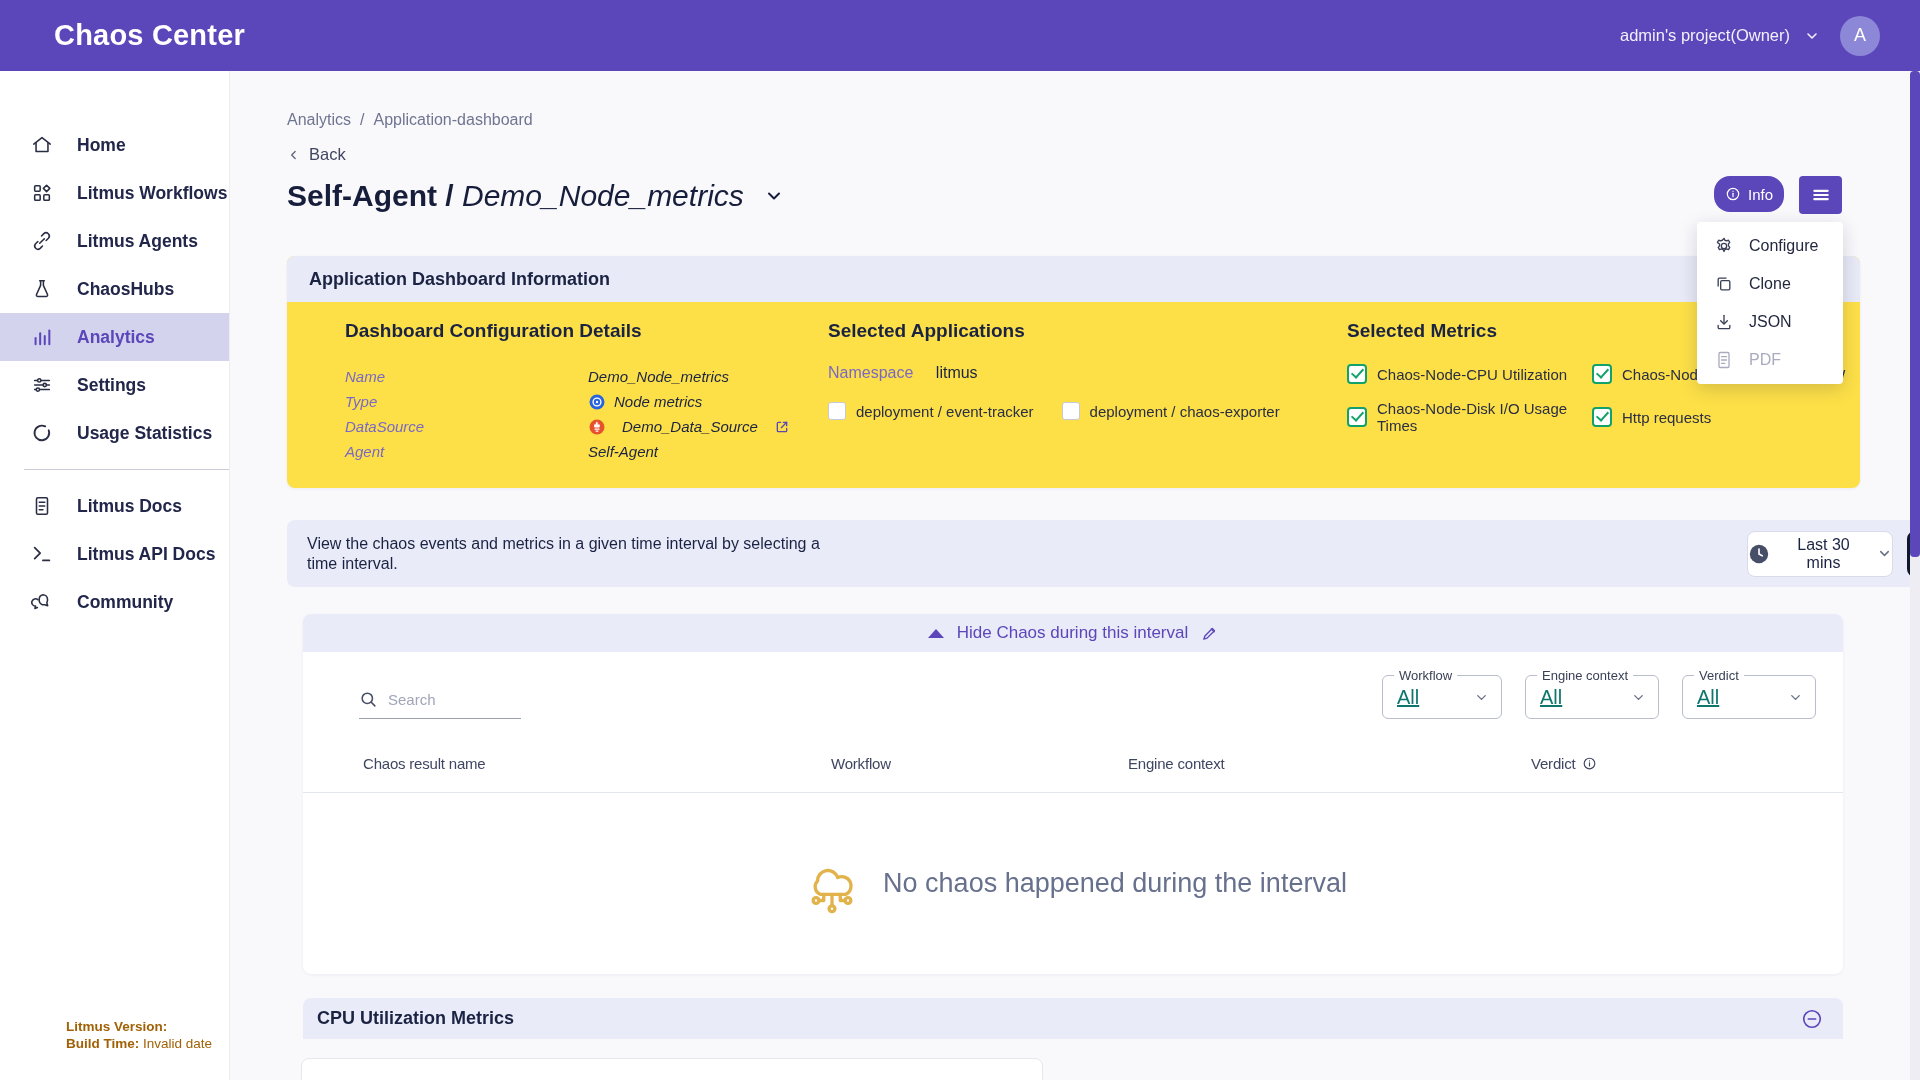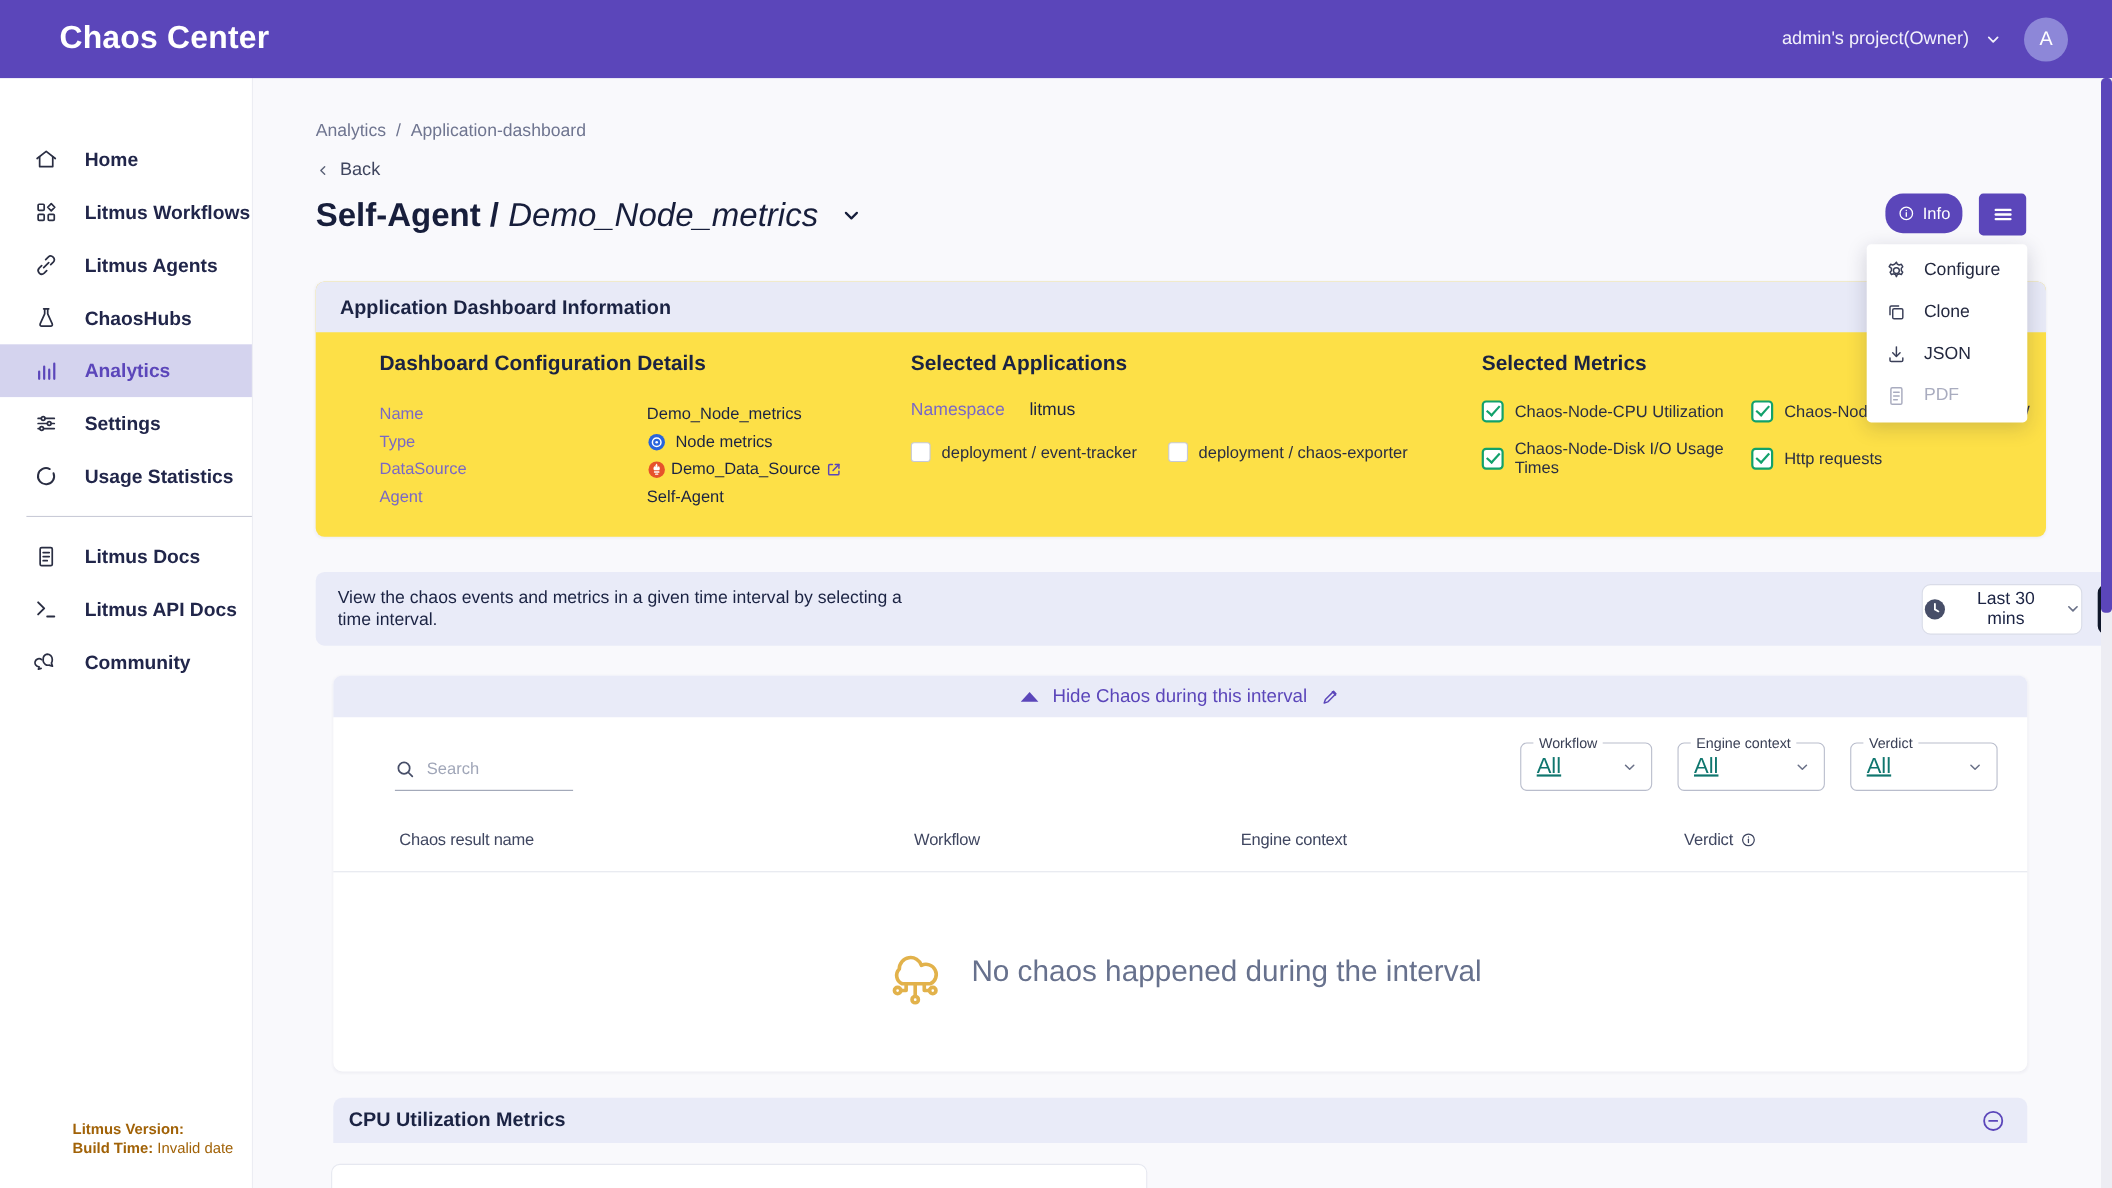--- a/index.html
+++ b/index.html
@@ -62,24 +62,24 @@
   .card { background:#fde047; border-radius:8px; box-shadow:0 1px 3px rgba(40,40,80,.06); }
   .info-card { margin-top:40px; width:1573px; height:232px; position:relative; }
   .card-head { height:46px; background:#E8EAF7; border-radius:8px 8px 0 0; display:flex; align-items:center;
                padding-left:22px; font-size:18px; font-weight:bold; color:#1B2343; }
   .col { position:absolute; top:64px; }
   .col h3 { font-size:19px; font-weight:600; color:#1B2343; margin-bottom:22px; }
   .col-config { left:22px;margin-left:36px; }
   .col-apps { left:541px; }
   .col-metrics { left:1060px; }
 
-  .cfg-row { display:flex; font-size:15px; line-height:25px; }
+  .cfg-row { display:flex; font-size:15px; line-height:25px;font-style:italic; }
   .cfg-row .lbl { width:243px; color:#7968C6; }
   .cfg-row .val { color:#1B2343; display:flex; align-items:center; gap:8px; }
-  .link-val { color:#1B2343; cursor:pointer; display:flex; align-items:center; gap:4px; }
+  .link-val { color:#1B2343; cursor:pointer; display:flex; align-items:center; gap:16px; }
 
   .ns-row { font-size:16px; margin-bottom:20px; }
   .ns-row .lbl { color:#7968C6; margin-right:18px; }
   .check-row { display:flex; align-items:center; gap:10px; font-size:15px; color:#2A2E43; }
   .apps-checks { display:flex; gap:28px; }
 
   .cb { width:18px; height:18px; border:1.5px solid #C6C9D6; border-radius:3px; background:#fff; flex:none; cursor:pointer; }
   .cb.checked { width:20px; height:20px; border:2px solid #12A16B; border-radius:4px; position:relative; }
   .cb.checked::after { content:""; position:absolute; left:5px; top:0px; width:5px; height:10px;
                        border-right:2.5px solid #12A16B; border-bottom:2.5px solid #12A16B; transform:rotate(42deg); }

